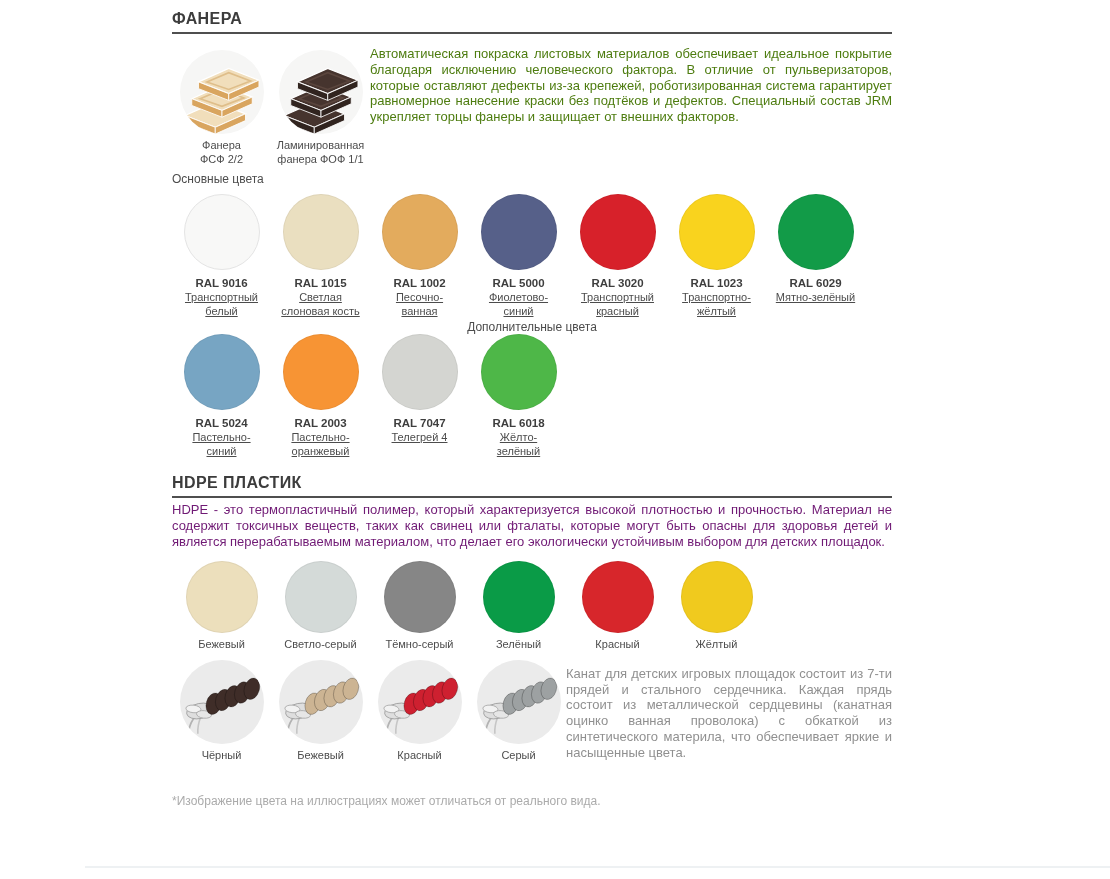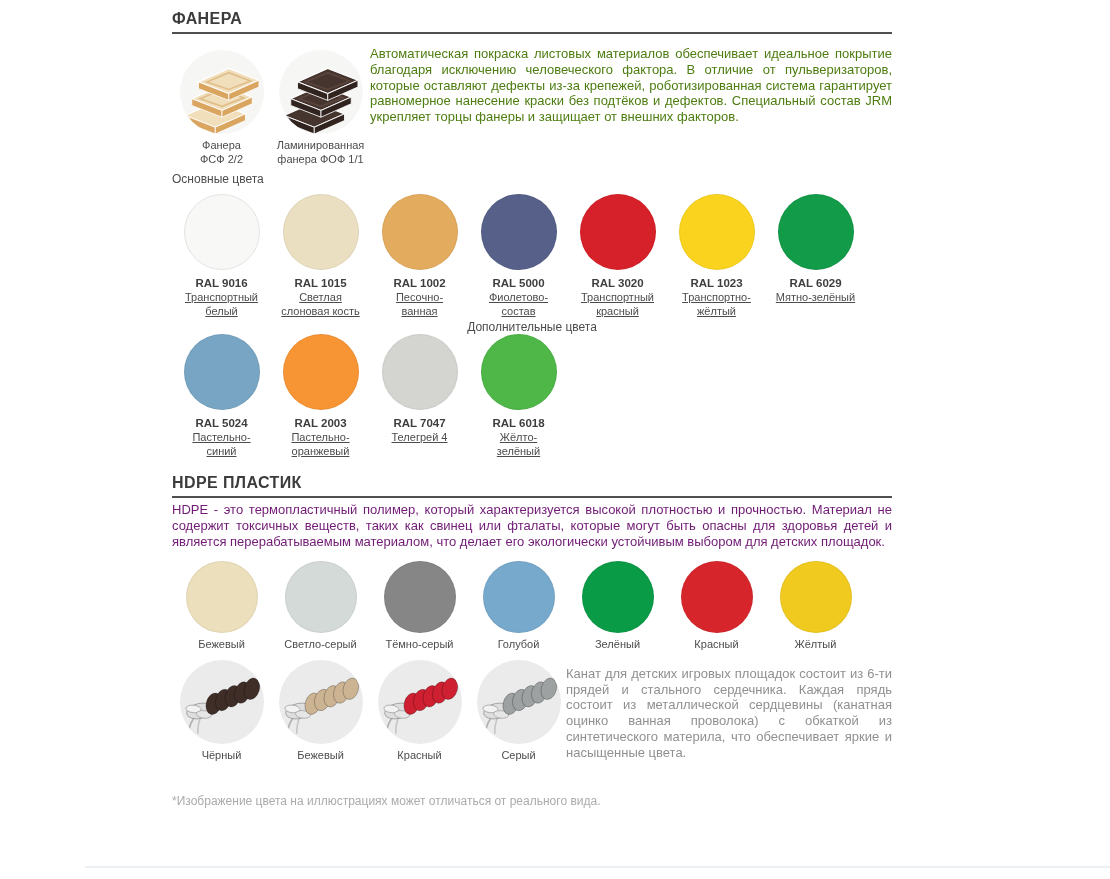--- a/index.html
+++ b/index.html
@@ -142,21 +142,21 @@
         <div class="circle d76 sw" style="--c: #e3ab5d;"></div>
         <div class="code">RAL 1002</div>
         <div class="lbl">Песочно-
 ванная</div>
       </div>
 
       <div class="cell">
         <div class="circle d76 sw" style="--c: #566089;"></div>
         <div class="code">RAL 5000</div>
         <div class="lbl">Фиолетово-
-состав</div>
+синий</div>
       </div>
 
       <div class="cell">
         <div class="circle d76 sw" style="--c: #d7212a;"></div>
         <div class="code">RAL 3020</div>
         <div class="lbl">Транспортный
 красный</div>
       </div>
 
       <div class="cell">
@@ -218,24 +218,20 @@
       <div class="cell">
         <div class="circle d72 sw" style="--c: #d4dad8;"></div>
         <div class="lbl">Светло-серый</div>
       </div>
 
       <div class="cell">
         <div class="circle d72 sw" style="--c: #868686;"></div>
         <div class="lbl">Тёмно-серый</div>
       </div>
 
-      <div class="cell">
-        <div class="circle d72 sw" style="--c: #77a9cd;"></div>
-        <div class="lbl">Голубой</div>
-      </div>
 
       <div class="cell">
         <div class="circle d72 sw" style="--c: #0a9b47;"></div>
         <div class="lbl">Зелёный</div>
       </div>
 
       <div class="cell">
         <div class="circle d72 sw" style="--c: #d7262b;"></div>
         <div class="lbl">Красный</div>
       </div>
@@ -335,19 +331,19 @@
                   <ellipse cx="64" cy="46" rx="9" ry="13" transform="rotate(28 64 46)" fill="var(--c)"></ellipse>
                   <ellipse cx="76" cy="44" rx="9" ry="13" transform="rotate(28 76 44)" fill="var(--c)"></ellipse>
                   <ellipse cx="88" cy="42" rx="9" ry="13" transform="rotate(28 88 42)" fill="var(--c)"></ellipse>
                 </g>
               </g>
             </svg>
           </div>
           <div class="lbl">Серый</div>
         </div>
       </div>
-    <p class="desc rope-desc">Канат для детских игровых площадок состоит из 6-ти прядей и стального сердечника. Каждая прядь состоит из металлической сердцевины (канатная оцинко ванная проволока) с обкаткой из синтетического материла, что обеспечивает яркие и насыщенные цвета.</p>
+    <p class="desc rope-desc">Канат для детских игровых площадок состоит из 7-ти прядей и стального сердечника. Каждая прядь состоит из металлической сердцевины (канатная оцинко ванная проволока) с обкаткой из синтетического материла, что обеспечивает яркие и насыщенные цвета.</p>
   </div>
 
   <p class="footnote">*Изображение цвета на иллюстрациях может отличаться от реального вида.</p>
 </div>
 
 <div class="bottom-divider"></div>
 
 </body></html>

